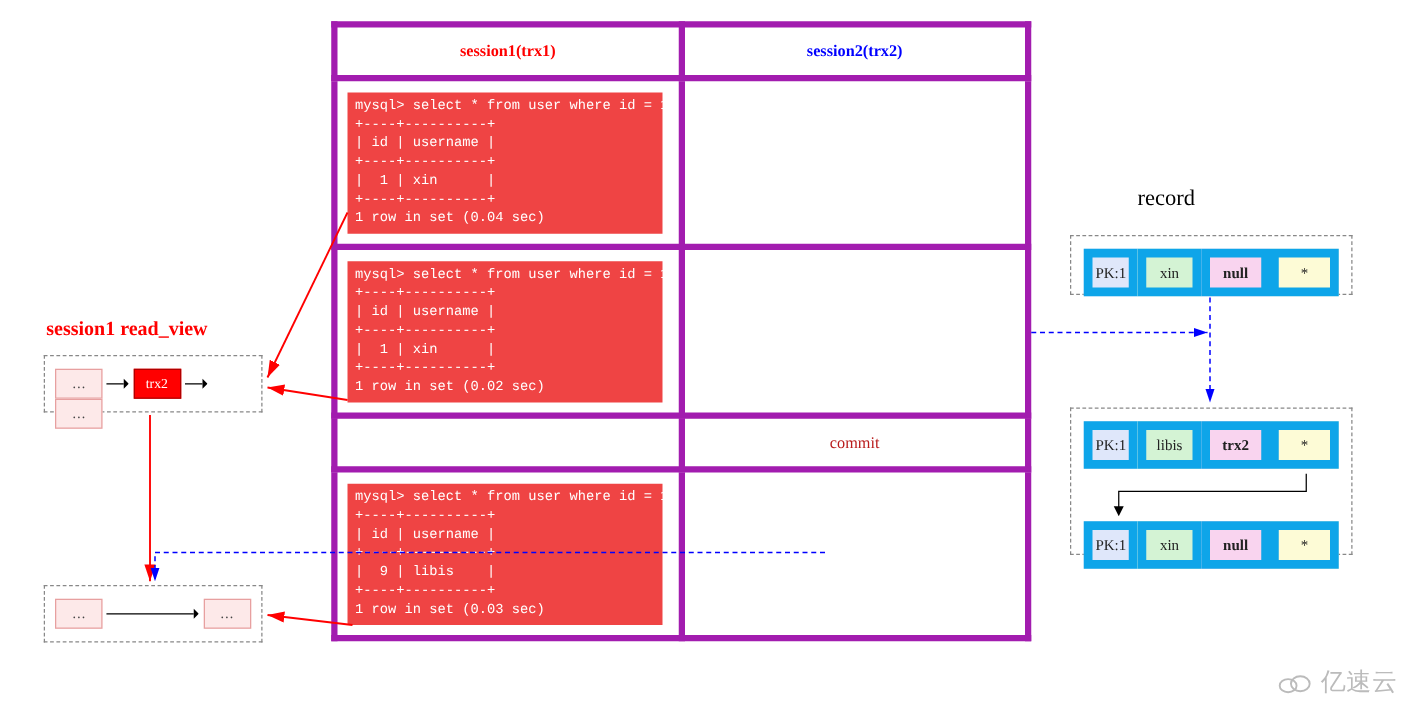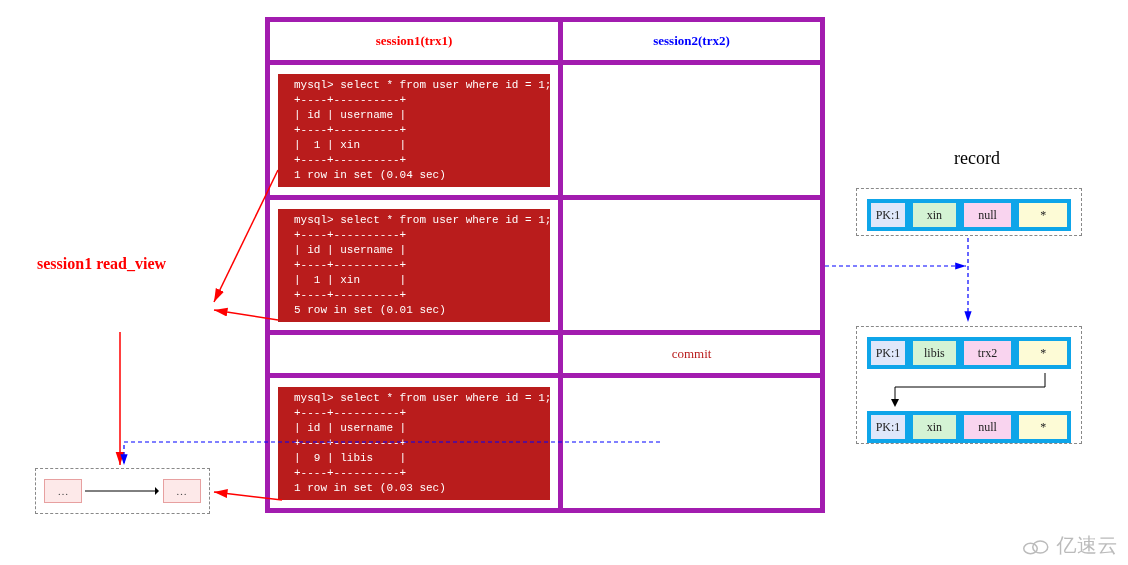--- a/index.html
+++ b/index.html
@@ -43,26 +43,26 @@
   .main-table .small-row td { height: 36px; }
   .main-table .big-row   td { height: 118px; padding: 6px 8px; text-align: left; }
   .main-table .mid-row   td { height: 54px; }
 
   .red  { color: #ff0000; }
   .blue { color: #0000ff; }
   .green{ color: #b91c1c; }
 
   
   .term {
-    background: #b91c1c;
+    background: #ef4444;
     color: #fff;
     font-family: "Courier New", monospace;
     font-size: 11px;
     line-height: 15px;
-    padding: 4px 16px;
+    padding: 4px 6px;
     width: 240px;
     white-space: pre;
     display: inline-block;
   }
 
   
   .rv-title {
     position: absolute;
     font-weight: bold;
     color: #ff0000;
@@ -91,27 +91,27 @@
     position: absolute;
     font-size: 18px;
     color: #000;
   }
   .rec-row {
     display: flex;
   }
   .rec-cell {
     height: 24px;
     line-height: 24px;
-    border: 4px solid #0ea5e9;
+    border: 7px solid #0ea5e9;
     font-size: 12px;
     text-align: center;
   }
   .c-pk   { background: #dfe7fa; width: 40px; }
   .c-name { background: #d4f3d4; width: 50px; }
-  .c-trx  { background: #f9d4ef; width: 56px; }
+  .c-trx  { background: #f9d4ef; width: 56px; font-weight: bold; }
   .c-ptr  { background: #fdfbd6; width: 56px; }
 
   .watermark {
     position: absolute;
     right: 10px;
     bottom: 6px;
     font-size: 20px;
     color: #bbb;
     font-family: sans-serif;
     letter-spacing: 0.5px;
@@ -146,21 +146,21 @@
       <td></td>
     </tr>
     <tr class="big-row">
       <td>
         <div class="term"><span>mysql&gt; select * from user where id = 1;</span>
 <span>+----+----------+</span>
 <span>| id | username |</span>
 <span>+----+----------+</span>
 <span>|  1 | xin      |</span>
 <span>+----+----------+</span>
-<span>5 row in set (0.01 sec)</span></div>
+<span>1 row in set (0.02 sec)</span></div>
       </td>
       <td></td>
     </tr>
     <tr class="small-row">
       <td></td>
       <td><span class="green">commit</span></td>
     </tr>
     <tr class="big-row">
       <td>
         <div class="term"><span>mysql&gt; select * from user where id = 1;</span>
@@ -171,31 +171,44 @@
 <span>+----+----------+</span>
 <span>1 row in set (0.03 sec)</span></div>
       </td>
       <td></td>
     </tr>
   </tbody>
     </table>
 
   <div class="rv-title" style="left:37px; top:255px;">session1 read_view</div>
 
+  <div class="dashed-box" style="left:35px; top:284px; width:175px; height:46px; padding:10px 8px; box-sizing:border-box;">
+    <span class="rv-cell rv-light">…</span>
+    <svg width="18" height="22" style="vertical-align:middle">
+        <line x1="0" y1="11" x2="14" y2="11" stroke="#000"></line>
+        <polygon points="14,7 18,11 14,15" fill="#000"></polygon>
+      </svg>
+    <span class="rv-cell rv-dark">trx2</span>
+    <svg width="18" height="22" style="vertical-align:middle">
+        <line x1="0" y1="11" x2="14" y2="11" stroke="#000"></line>
+        <polygon points="14,7 18,11 14,15" fill="#000"></polygon>
+      </svg>
+    <span class="rv-cell rv-light">…</span>
+  </div>
 
   <div class="dashed-box" style="left:35px; top:468px; width:175px; height:46px; padding:10px 8px; box-sizing:border-box;">
     <span class="rv-cell rv-light">…</span>
     <svg width="74" height="22" style="vertical-align:middle">
         <line x1="0" y1="11" x2="70" y2="11" stroke="#000"></line>
         <polygon points="70,7 74,11 70,15" fill="#000"></polygon>
       </svg>
     <span class="rv-cell rv-light">…</span>
   </div>
 
-  <div class="rec-title" style="left:954px; top:148px;">record</div>
+  <div class="rec-title" style="left:910px; top:148px;">record</div>
 
   <div class="dashed-box" style="left:856px; top:188px; width:226px; height:48px; padding:10px; box-sizing:border-box;">
     <div class="rec-row">
       <div class="rec-cell c-pk">PK:1</div>
       <div class="rec-cell c-name">xin</div>
       <div class="rec-cell c-trx">null</div>
       <div class="rec-cell c-ptr">*</div>
     </div>
   </div>
 

